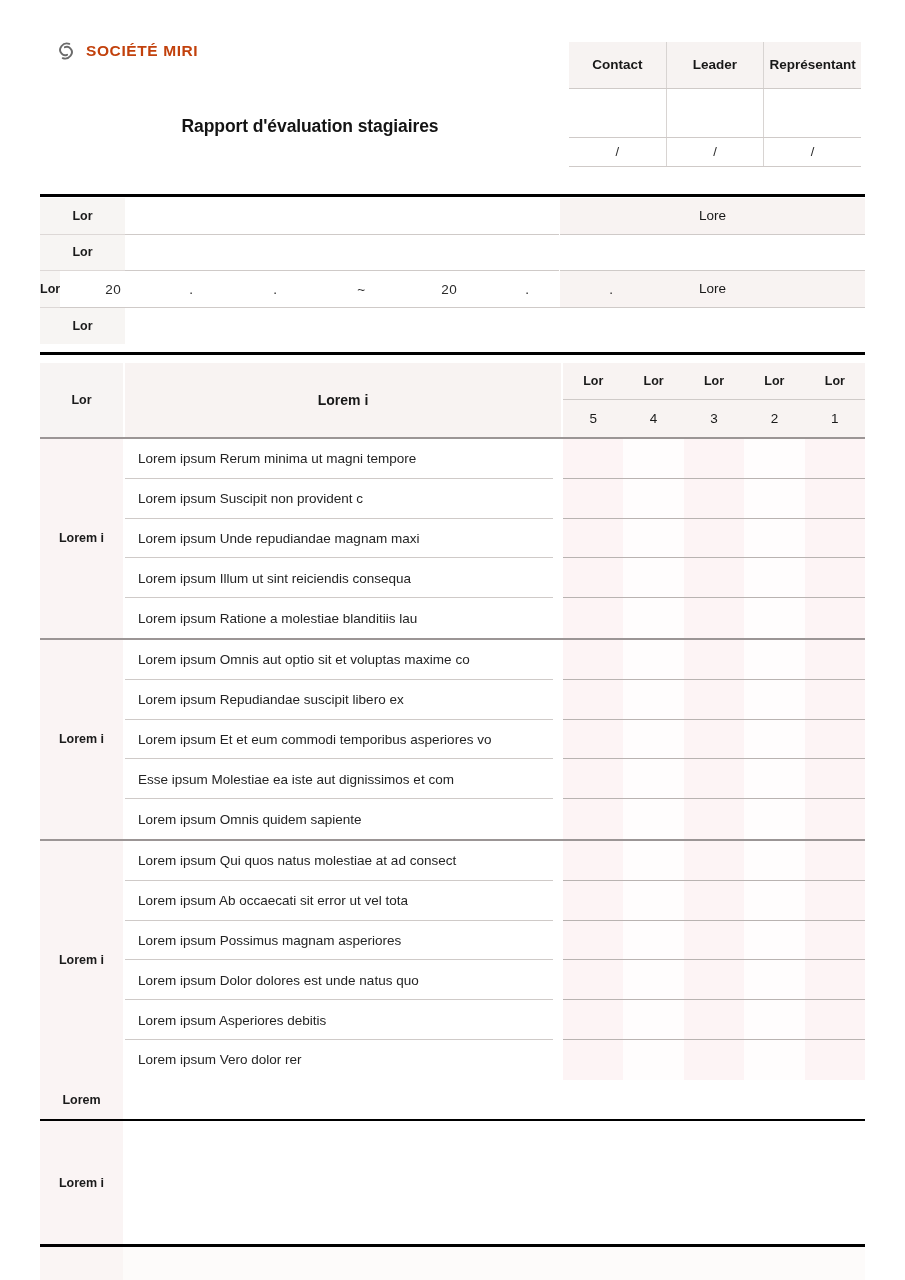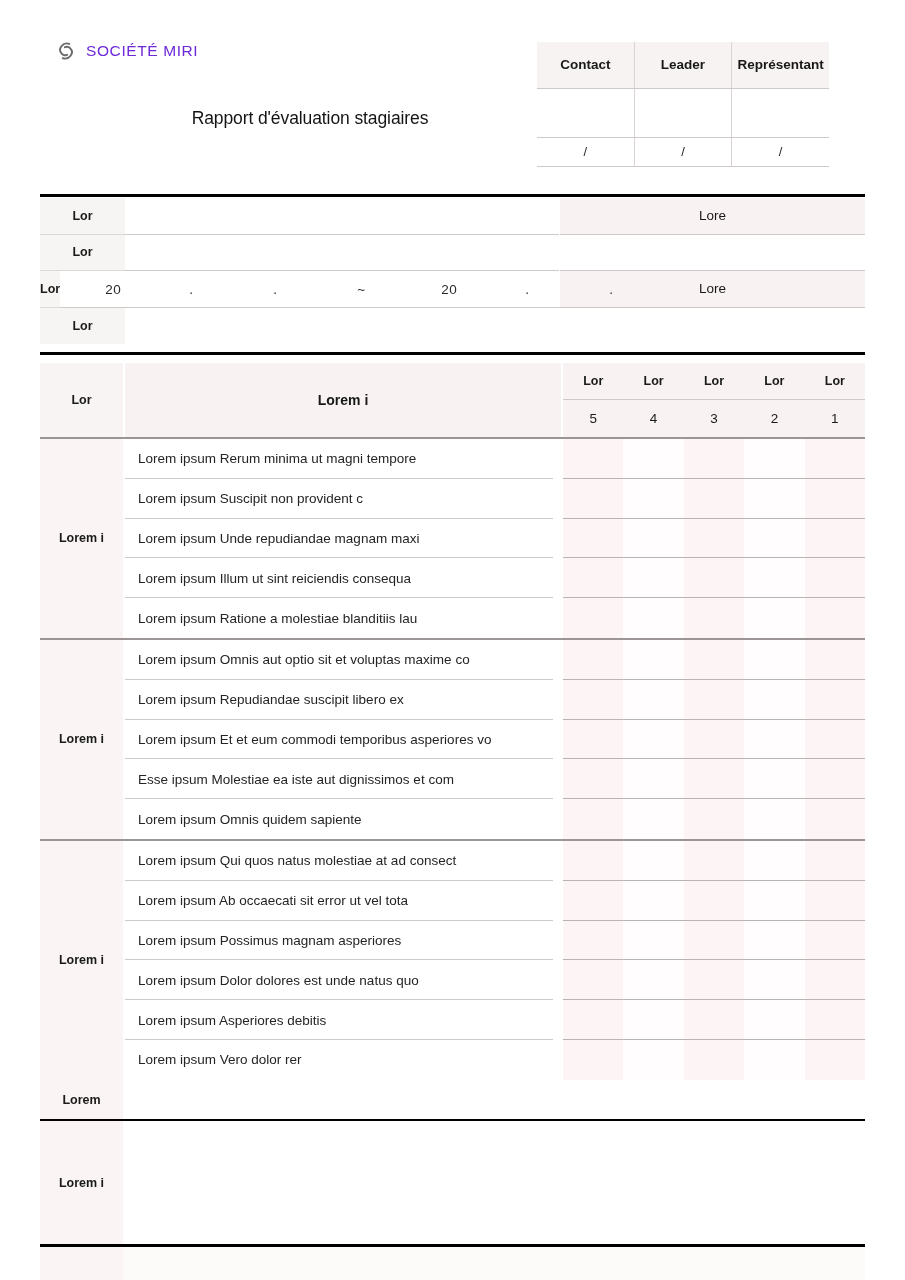--- a/index.html
+++ b/index.html
@@ -32,41 +32,41 @@
     position: absolute;
     left: 55px;
     top: 40px;
     display: flex;
     align-items: center;
     gap: 9px;
   }
   .brand-mark { width: 22px; height: 22px; display: block; }
   .brand-name {
     font-size: 15.5px;
-    font-weight: 400;
+    font-weight: 700;
     letter-spacing: 0.6px;
-    color: #6d28d9;
+    color: #c2410c;
   }
 
   .doc-title {
     position: absolute;
     left: 0;
-    top: 108px;
+    top: 116px;
     width: 620px;
     text-align: center;
     font-size: 17.5px;
-    font-weight: 400;
+    font-weight: 700;
     color: #141414;
     letter-spacing: -0.1px;
   }
 
   
   .sig-table {
     position: absolute;
-    left: 537px;
+    left: 569px;
     top: 42px;
     width: 292px;
     border-collapse: collapse;
     table-layout: fixed;
   }
   .sig-table td {
     border-left: 1px solid #d8d4d2;
     vertical-align: middle;
     text-align: center;
   }

